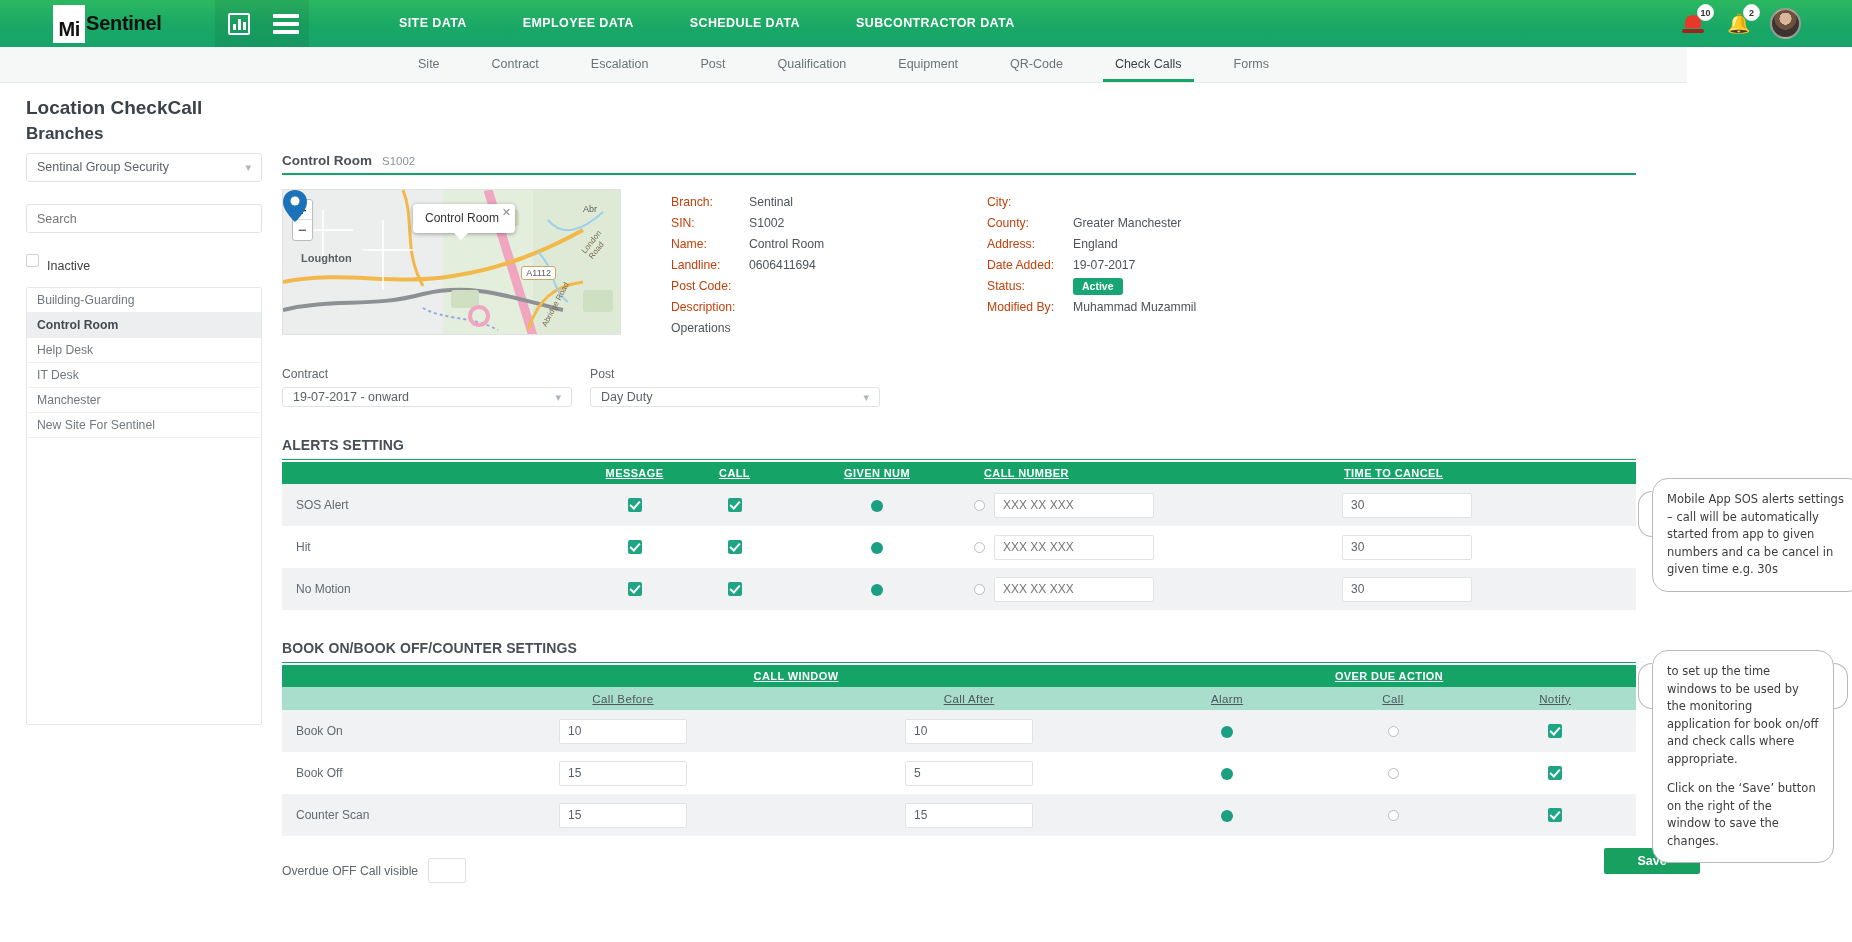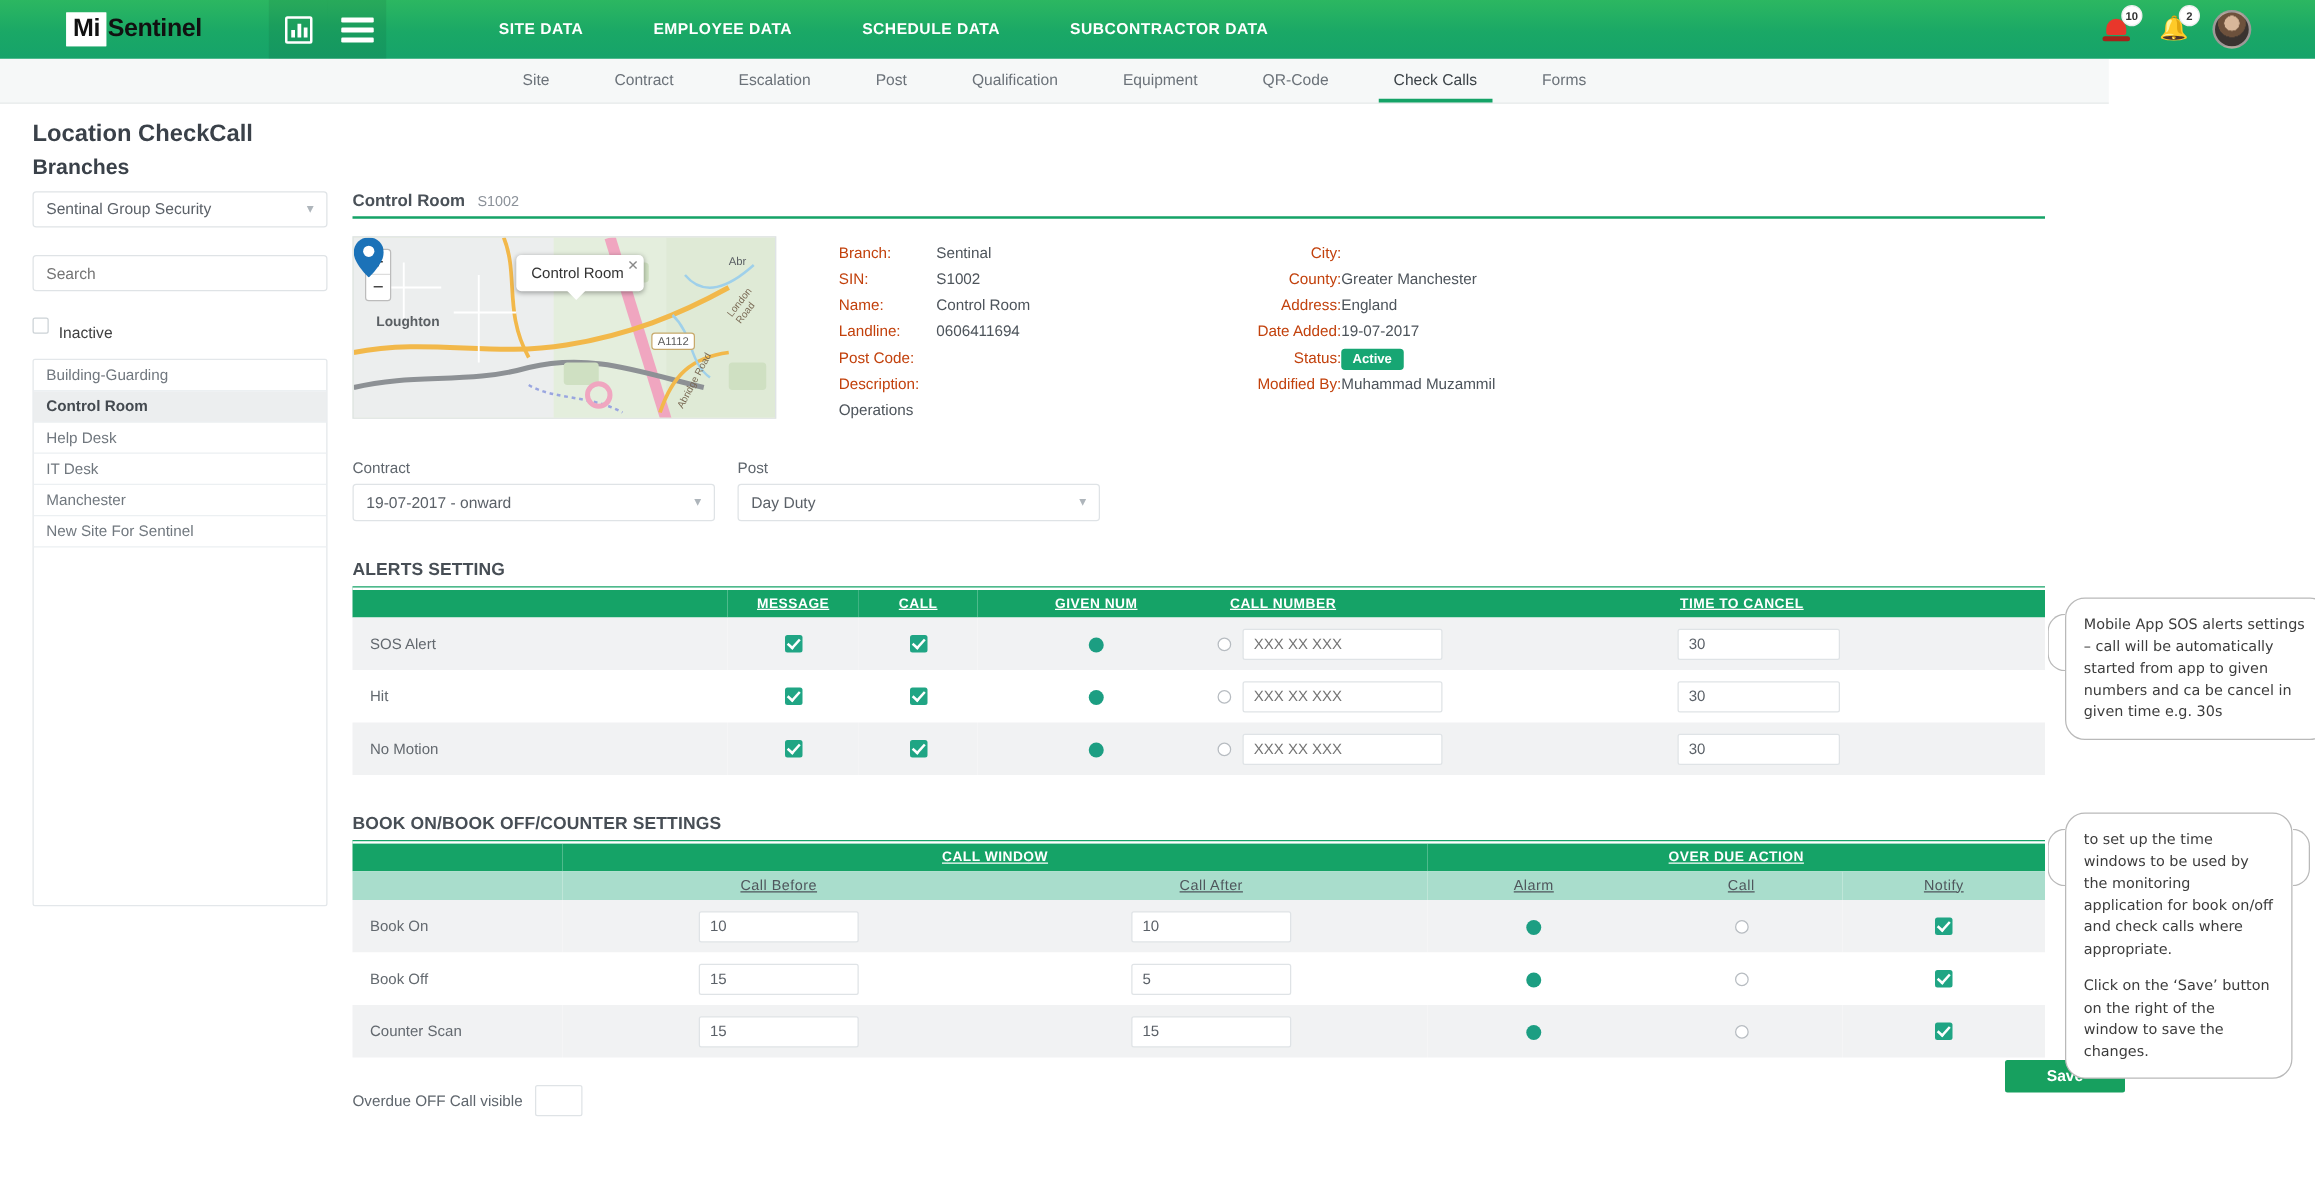--- a/index.html
+++ b/index.html
@@ -16,21 +16,21 @@
   .app { width:1852px; height:942px; position:relative; background:#fff; }
 
   
   .topbar {
     height:47px; background:linear-gradient(180deg,#2cb761 0%,#1aa866 55%,#16a36a 100%);
     display:flex; align-items:stretch; position:relative;
   }
   .logo-wrap { width:215px; display:flex; align-items:center; justify-content:center; }
   .logo { display:flex; align-items:center; font-size:20px; font-weight:700; color:#111; letter-spacing:-.3px; }
   .logo .mi {
-    background:#fff; color:#111; border:2px solid #fff; padding:1px 3px 2px 3px;
+    background:#fff; color:#111; border:2px solid #fff; padding:12px 3px 2px 3px;
     margin-right:1px; line-height:1; font-weight:700;
   }
   .logo .rest { color:#111; }
   .icon-sq {
     width:47px; background:rgba(0,0,0,.07); display:flex; align-items:center; justify-content:center;
     cursor:pointer;
   }
   .icon-sq + .icon-sq { background:rgba(0,0,0,.07); }
   .chart-ico { width:22px; height:22px; border:2px solid #fff; border-radius:2px; position:relative; display:block; }
   .chart-ico i { position:absolute; bottom:3px; width:3px; background:#fff; display:block; }
@@ -141,31 +141,31 @@
   .maplabel { position:absolute; font-size:11px; color:#5a5f63; z-index:4; }
 
   .details { display:flex; margin-left:50px; padding-top:3px; }
   .dcol { display:flex; }
   .dlabels { min-width:78px; }
   .dvals { min-width:200px; }
   .dlabels div, .dvals div { height:21px; line-height:21px; font-size:12.2px; white-space:nowrap; }
   .dlabels div { color:#c2410c; }
   .dvals div { color:#4d545b; }
   .dcol2 { margin-left:38px; }
-  .dcol2 .dlabels { min-width:86px;text-align:right; }
+  .dcol2 .dlabels { min-width:86px; }
   .badge-active {
     display:inline-block; background:#17a673; color:#fff; font-size:10.5px; font-weight:700;
     padding:2px 9px; border-radius:3px; line-height:13px;
   }
 
   
   .form-row { display:flex; margin-top:28px; gap:18px; }
   .field { width:290px; }
   .field label { display:block; font-size:12.2px; color:#5f666d; margin-bottom:6px; }
-  .field .select { height:30px; }
+  .field .select { height:20px; }
 
   
   .tbl-title { font-size:14px; font-weight:700; color:#474e55; margin:30px 0 6px 0; letter-spacing:.1px; }
   .tbl-rule { height:3px; background:#15a367; width:1354px; border-bottom:2px solid #fff; }
   table.tbl { width:1354px; border-collapse:collapse; table-layout:fixed; }
   table.tbl th {
     background:#15a367; color:#fff; font-size:11px; font-weight:700; letter-spacing:.4px;
     height:22px; text-align:center; padding:0;text-decoration:underline;
   }
   table.tbl td { height:42px; font-size:12px; color:#63696f; text-align:center; padding:0; }

